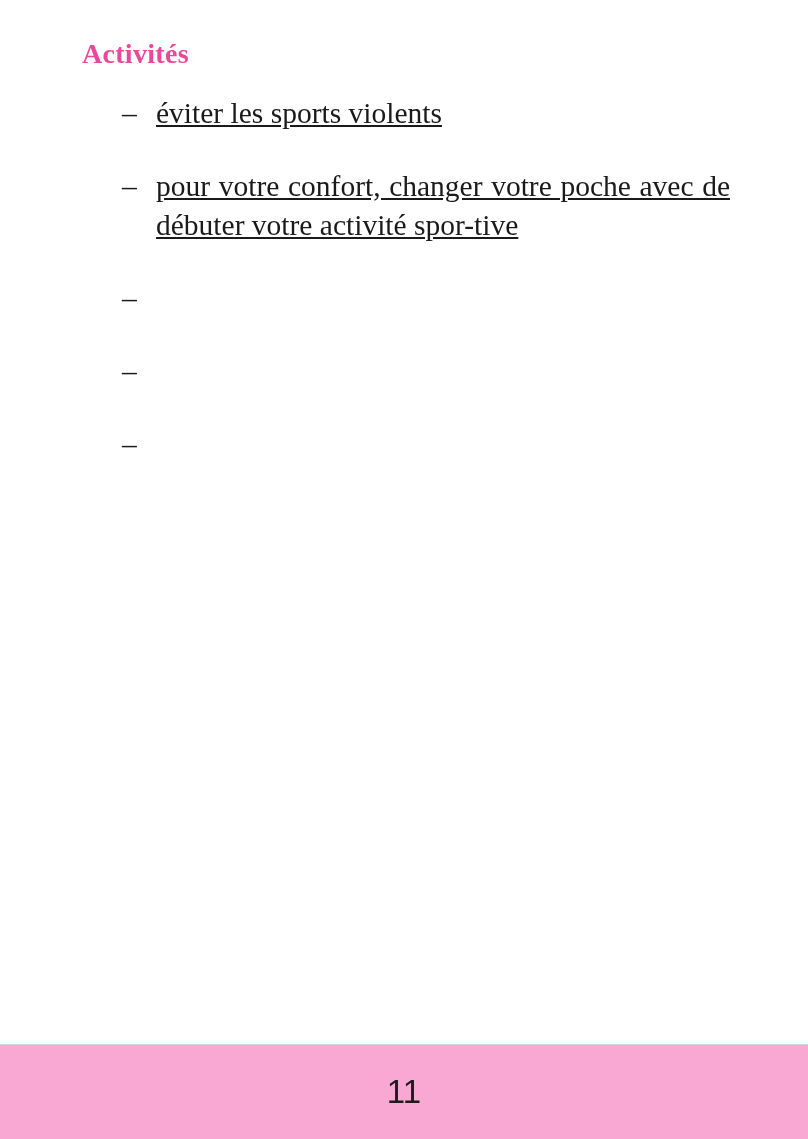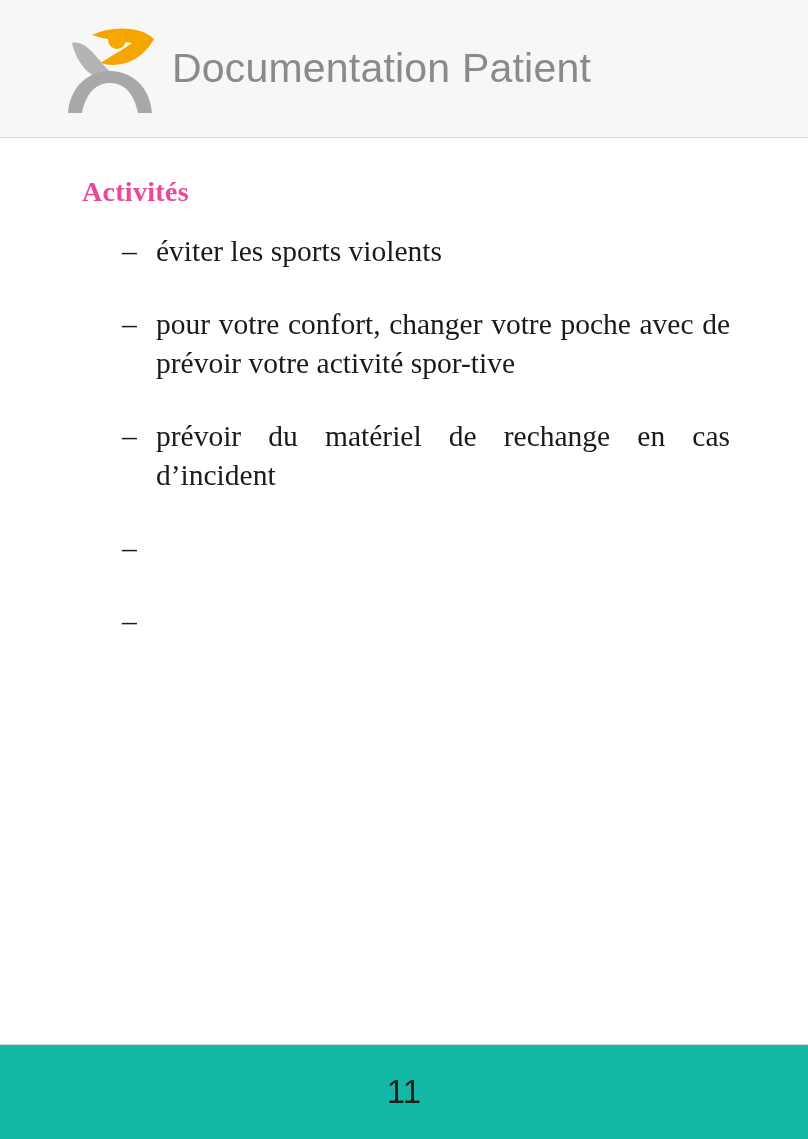--- a/index.html
+++ b/index.html
@@ -84,77 +84,62 @@
     text-align: left;
     padding-left: 78px;
     box-sizing: content-box;
   }
   .bullet-text {
     flex: 1 1 auto;
     text-align: justify;
     padding-right: 34px;
     -webkit-hyphens: manual;
     hyphens: manual;
+    text-decoration: underline;
   }
   .bullet-text.nojustify {
     text-align: left;
   }
 
   
   .footer {
     flex: none;
     height: 94px;
     border-top: 1px solid #d8d8d8;
-    background: #14b8a6;
+    background: #f9a8d4;
     display: flex;
     align-items: center;
     justify-content: center;
   }
   .page-number {
     font-family: "Liberation Sans", sans-serif;
     font-size: 33px;
     color: #1c1c1c;
   }
 </style>
 </head>
 <body>
 
 <div class="page">
 
-  <div class="header">
-    <div class="logo">
-      <svg width="96" height="92" viewBox="0 0 96 92" xmlns="http://www.w3.org/2000/svg">
-
-        <path d="M30 12 C52 2, 80 4, 92 16 C80 38, 58 46, 38 40 C48 34, 62 26, 70 20 C56 18, 42 16, 30 12 Z" fill="#f5a500"></path>
-
-        <circle cx="55" cy="17" r="9" fill="#f7a800"></circle>
-
-        <path d="M10 20 C18 18, 26 24, 33 32 C40 40, 47 49, 55 54 C46 58, 34 56, 25 48 C18 41, 12 30, 10 20 Z" fill="#b4b4b4"></path>
-
-        <path d="M6 90 C8 64, 26 48, 48 48 C70 48, 88 64, 90 90 C84 90, 80 90, 76 90 C72 70, 62 60, 48 60 C34 60, 24 70, 20 90 C16 90, 10 90, 6 90 Z" fill="#a8a8a8"></path>
-      </svg>
-    </div>
-    <div class="header-title">Documentation Patient</div>
-  </div>
 
   <div class="content">
     <div class="section-title">Activités</div>
 
     <ul class="bullet-list">
       <li class="bullet-item">
         <span class="bullet-dash">–</span>
         <span class="bullet-text nojustify">éviter les sports violents</span>
       </li>
       <li class="bullet-item">
         <span class="bullet-dash">–</span>
-        <span class="bullet-text">pour votre confort, changer votre poche avec de prévoir votre activité spor-tive</span>
+        <span class="bullet-text">pour votre confort, changer votre poche avec de débuter votre activité spor-tive</span>
       </li>
       <li class="bullet-item">
         <span class="bullet-dash">–</span>
-        <span class="bullet-text">prévoir du matériel de rechange en cas d’incident</span>
       </li>
       <li class="bullet-item">
         <span class="bullet-dash">–</span>
       </li>
       <li class="bullet-item">
         <span class="bullet-dash">–</span>
       </li>
     </ul>
   </div>
 

